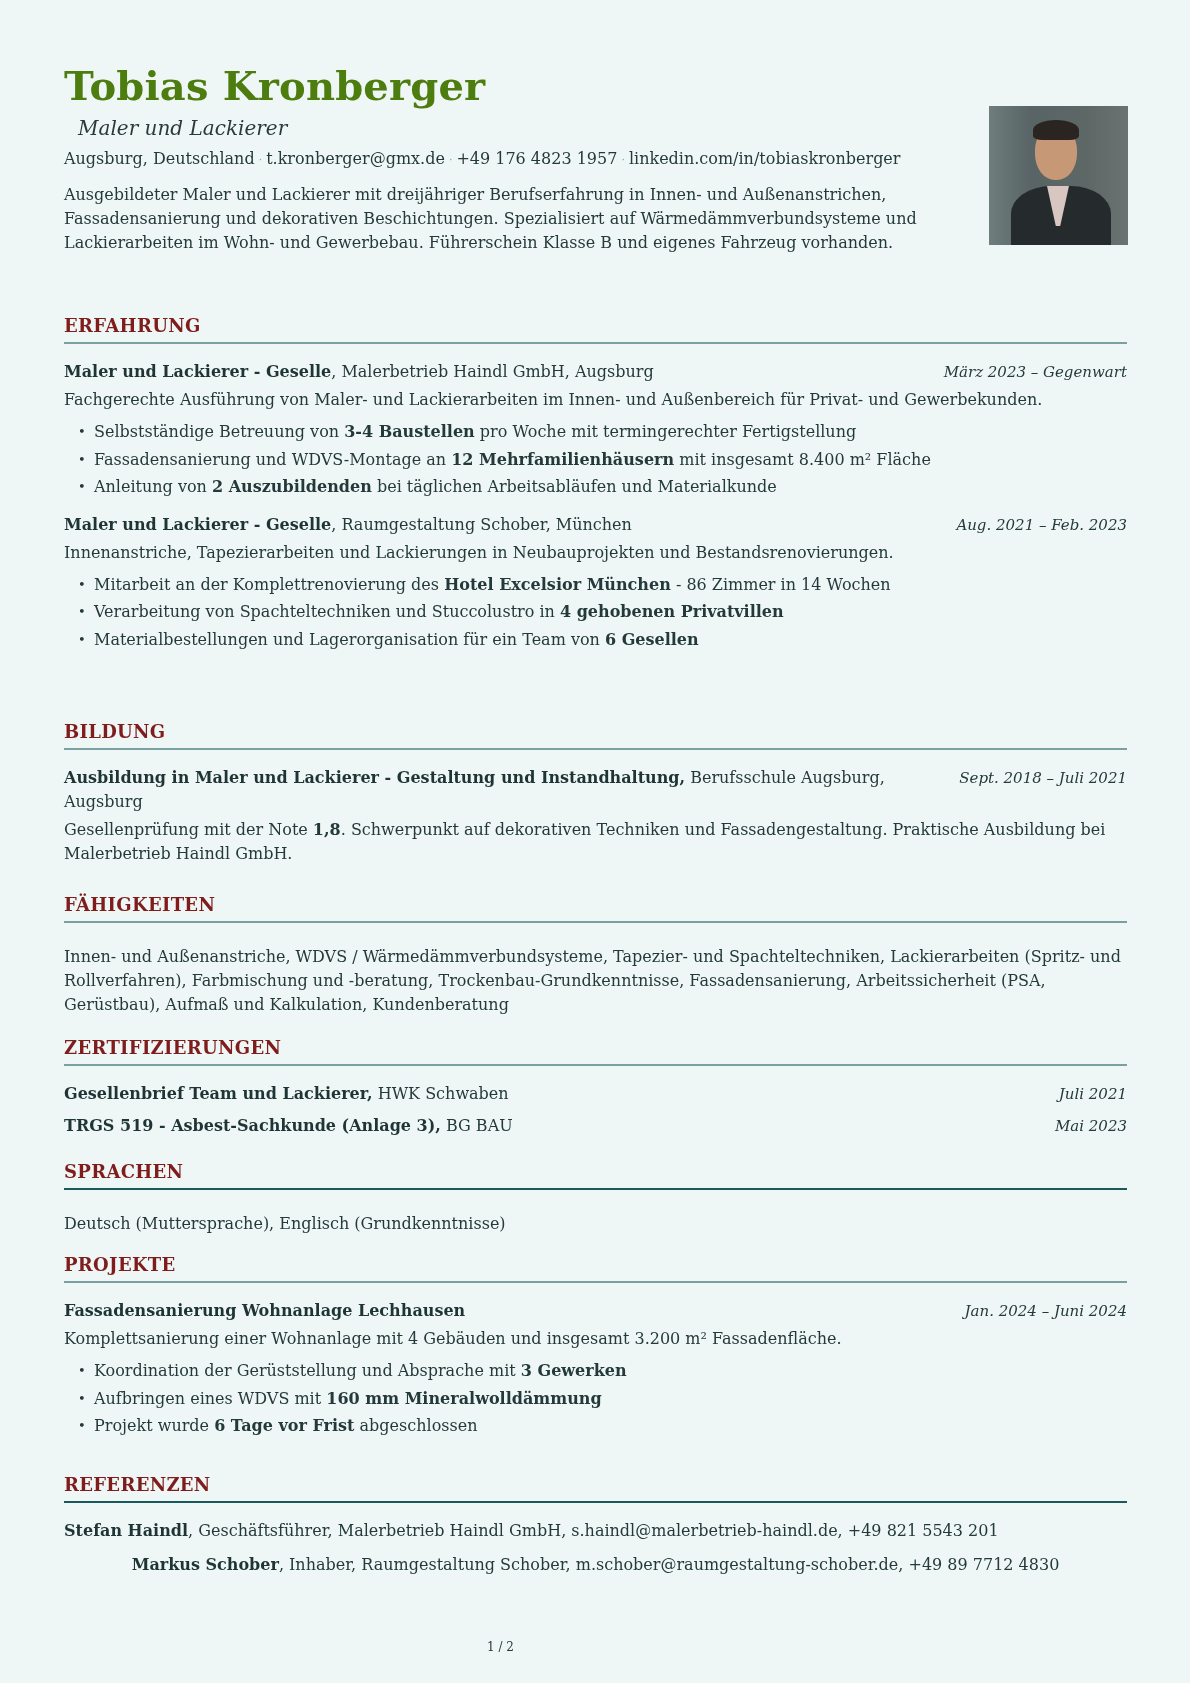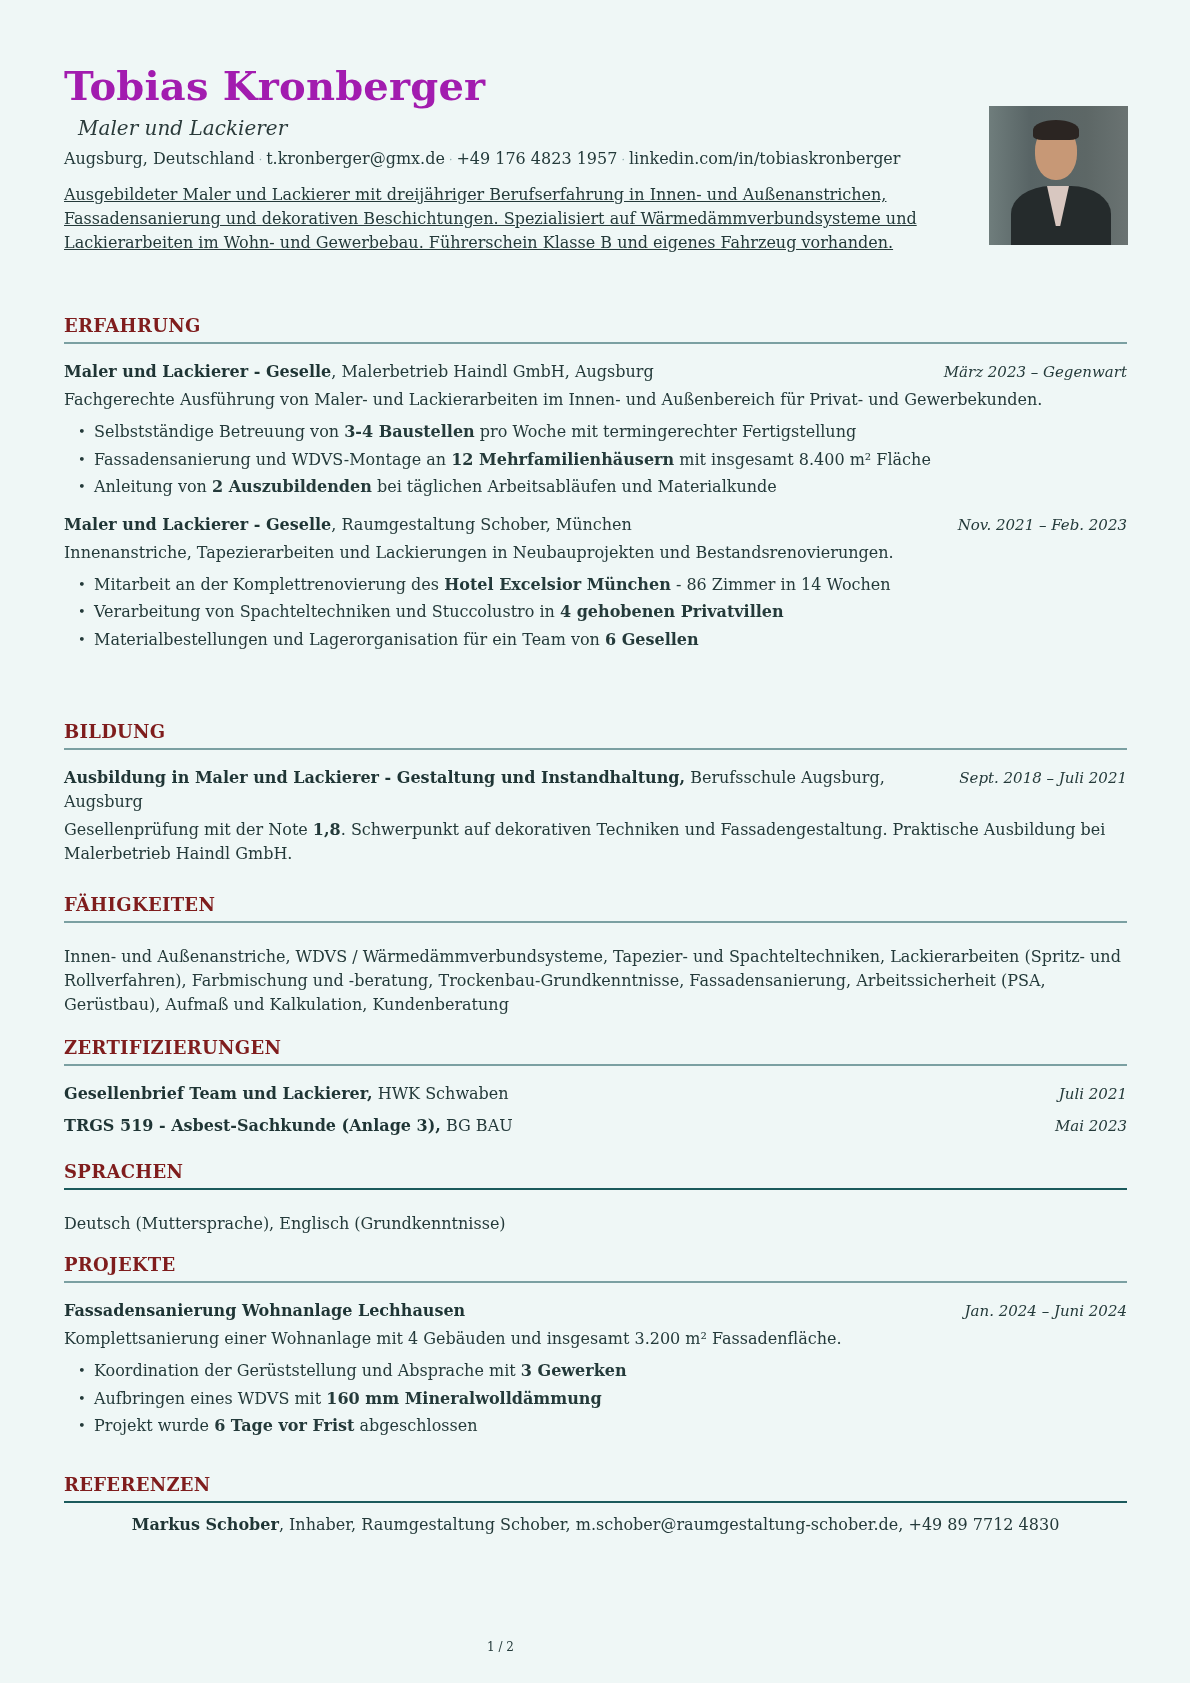--- a/index.html
+++ b/index.html
@@ -4,29 +4,29 @@
 <style>
   html, body { margin:0; padding:0; }
   body {
     width:1190px; height:1683px; background:#eff7f6; color:#243a3a;
     font-family: "DejaVu Serif", serif; position:relative; overflow:hidden;
   }
   .page { position:absolute; left:64px; top:0; width:1063px; }
   .name {
     position:absolute; left:0; top:62px; margin:0;
     font-family:"DejaVu Serif", serif; font-weight:bold; font-size:40px;
-    color:#a21caf; letter-spacing:0.2px;
+    color:#4d7c0f; letter-spacing:0.2px;
   }
   .title {
     position:absolute; left:14px; top:116px; font-style:italic; font-size:20px; color:#2a3a3a;
   }
   .contact { position:absolute; left:0; top:149px; font-size:16px; color:#243a3a; white-space:nowrap; }
   .contact .sep { color:#8aa; font-size:11px; padding:0 4px; }
   .summary {
-    position:absolute; left:0; top:183px; width:890px; font-size:16px; line-height:24px;text-decoration:underline;
+    position:absolute; left:0; top:183px; width:890px; font-size:16px; line-height:24px;
   }
   .photo {
     position:absolute; left:925px; top:106px; width:139px; height:139px;
     background:linear-gradient(90deg,#6f7d7c 0%, #586465 30%, #5d6766 70%, #6a7372 100%);
     overflow:hidden;
   }
   .photo .head {
     position:absolute; left:46px; top:20px; width:42px; height:54px; border-radius:45% 45% 48% 48%;
     background:#c79876;
   }
@@ -76,21 +76,21 @@
       <span class="date">März 2023 – Gegenwart</span>
     </div>
     <div class="desc" style="margin-top:4px;">Fachgerechte Ausführung von Maler- und Lackierarbeiten im Innen- und Außenbereich für Privat- und Gewerbekunden.</div>
     <ul class="bullets">
       <li><span>Selbstständige Betreuung von </span><b>3-4 Baustellen</b><span> pro Woche mit termingerechter Fertigstellung</span></li>
       <li><span>Fassadensanierung und WDVS-Montage an </span><b>12 Mehrfamilienhäusern</b><span> mit insgesamt 8.400 m² Fläche</span></li>
       <li><span>Anleitung von </span><b>2 Auszubildenden</b><span> bei täglichen Arbeitsabläufen und Materialkunde</span></li>
     </ul>
     <div class="row" style="margin-top:12px;">
       <b>Maler und Lackierer - Geselle</b><span>, Raumgestaltung Schober, München</span>
-      <span class="date">Nov. 2021 – Feb. 2023</span>
+      <span class="date">Aug. 2021 – Feb. 2023</span>
     </div>
     <div class="desc" style="margin-top:4px;">Innenanstriche, Tapezierarbeiten und Lackierungen in Neubauprojekten und Bestandsrenovierungen.</div>
     <ul class="bullets">
       <li><span>Mitarbeit an der Komplettrenovierung des </span><b>Hotel Excelsior München</b><span> - 86 Zimmer in 14 Wochen</span></li>
       <li><span>Verarbeitung von Spachteltechniken und Stuccolustro in </span><b>4 gehobenen Privatvillen</b><span></span></li>
       <li><span>Materialbestellungen und Lagerorganisation für ein Team von </span><b>6 Gesellen</b><span></span></li>
     </ul>
   </div>
 
   <div class="section" style="top:721px;">
@@ -139,19 +139,22 @@
     <ul class="bullets">
       <li><span>Koordination der Gerüststellung und Absprache mit </span><b>3 Gewerken</b><span></span></li>
       <li><span>Aufbringen eines WDVS mit </span><b>160 mm Mineralwolldämmung</b><span></span></li>
       <li><span>Projekt wurde </span><b>6 Tage vor Frist</b><span> abgeschlossen</span></li>
     </ul>
   </div>
 
   <div class="section" style="top:1474px;">
     <h2 class="sec-title">REFERENZEN</h2>
     <div class="rule dark"></div>
+    <div class="row" style="margin-top:16px;">
+      <b>Stefan Haindl</b><span>, Geschäftsführer, Malerbetrieb Haindl GmbH, s.haindl@malerbetrieb-haindl.de, +49 821 5543 201</span>
+    </div>
     <div class="row" style="margin-top:10px;text-align:center;">
       <b>Markus Schober</b><span>, Inhaber, Raumgestaltung Schober, m.schober@raumgestaltung-schober.de, +49 89 7712 4830</span>
     </div>
   </div>
 </div>
 
 <div class="pagenum">1 / 2</div>
 
 </body></html>

